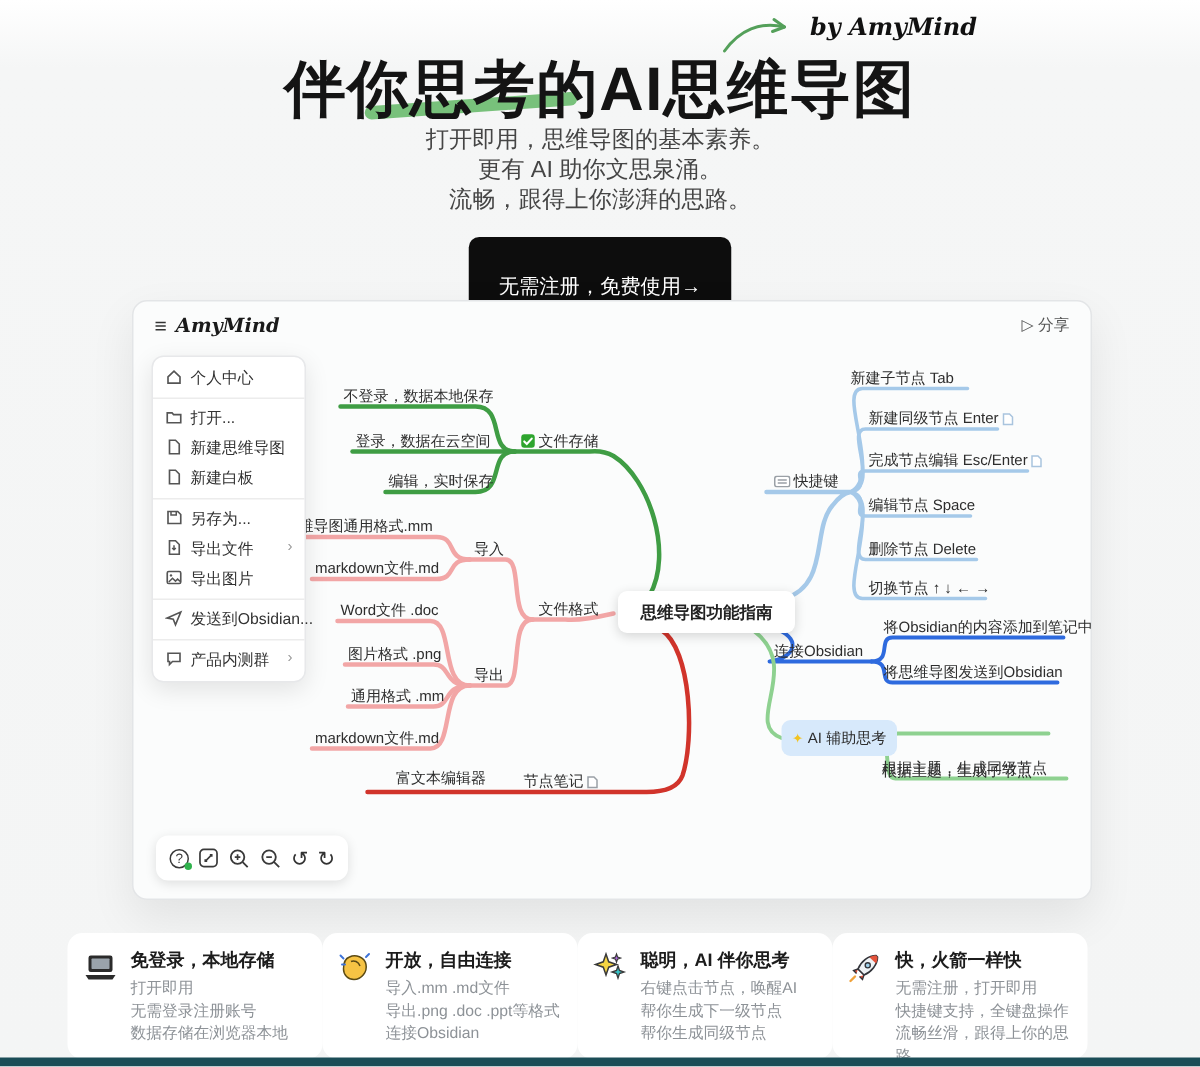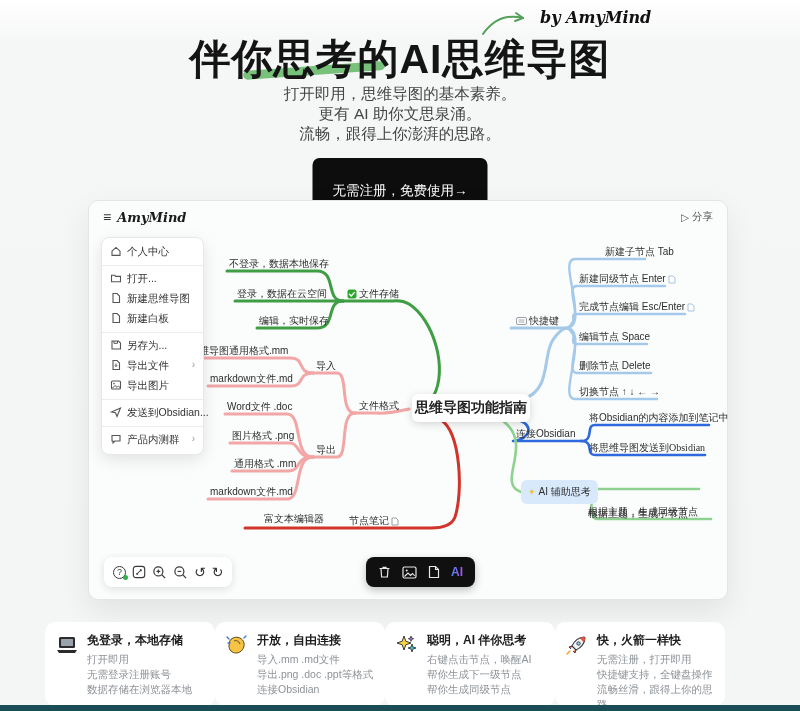--- a/index.html
+++ b/index.html
@@ -42,21 +42,21 @@
   .mi svg { flex:0 0 auto; }
   .mi .chev { margin-left:auto; color:#9a9a9a; font-size:10px; }
   .mdiv { height:1px; background:#ececec; margin:3px 0; }
   
   .mm-svg { position:absolute; left:0; top:0; z-index:1; pointer-events:none; }
   .mm-label { position:absolute; z-index:2; font-size:10px; color:#2d2d2d;
               white-space:nowrap; cursor:pointer; display:flex; align-items:center; gap:2px; }
   .mm-center { position:absolute; z-index:3; left:323px; top:193px; width:118px; height:28px;
                background:#fff; border-radius:6px; box-shadow:0 2px 8px rgba(0,0,0,.16);
                display:flex; align-items:center; justify-content:center;
-               font-size:14px; font-weight:bold; color:#222; cursor:pointer; }
+               font-size:11px; font-weight:bold; color:#222; cursor:pointer; }
   .ai-node { position:absolute; z-index:2; left:432px; top:279px; height:24px;
              background:#d7e9fb; border-radius:6px; padding:0 7px;
              display:flex; align-items:center; gap:3px; font-size:10px; color:#2d2d2d; cursor:pointer; }
   .spark { color:#f2c320; font-size:9px; }
   
   .tb-left { position:absolute; left:15px; top:356px; z-index:4; height:30px;
              background:#fff; border-radius:8px; box-shadow:0 2px 8px rgba(0,0,0,.12);
              display:flex; align-items:center; gap:6px; padding:0 9px; }
   .tb-left .tbi { display:flex; align-items:center; justify-content:center; cursor:pointer; color:#333; }
   .uglyph { font-size:14px; color:#333; line-height:1; }
@@ -184,40 +184,40 @@
   </div>
   <div class="mm-label" style="left:175px;top:311px;">富文本编辑器</div>
 
   <div class="mm-label" style="left:427px;top:113px;">
     <svg width="11" height="8" viewBox="0 0 11 8">
         <rect x="0.5" y="0.5" width="10" height="7" rx="1.5" stroke="#9aa0a6" fill="#fff"></rect>
         <path d="M2.5 3 h6 M2.5 5 h6" stroke="#9aa0a6" stroke-width="0.9"></path>
       </svg>
     <span>快捷键</span>
   </div>
-  <div class="mm-label" style="left:516px;top:44px;">新建子节点 Tab</div>
+  <div class="mm-label" style="left:478px;top:44px;">新建子节点 Tab</div>
   <div class="mm-label" style="left:490px;top:71px;">
     <span>新建同级节点 Enter</span>
     <svg width="8" height="9" viewBox="0 0 8 9">
         <path d="M1 1 h4 l2 2 v5 H1 Z" stroke="#a9c4de" stroke-width="1" fill="#fff"></path>
       </svg>
   </div>
   <div class="mm-label" style="left:490px;top:99px;align-items:center;">
     <span>完成节点编辑 Esc/Enter</span>
     <svg width="8" height="9" viewBox="0 0 8 9">
         <path d="M1 1 h4 l2 2 v5 H1 Z" stroke="#a9c4de" stroke-width="1" fill="#fff"></path>
       </svg>
   </div>
   <div class="mm-label" style="left:490px;top:129px;">编辑节点 Space</div>
   <div class="mm-label" style="left:490px;top:158px;">删除节点 Delete</div>
   <div class="mm-label" style="left:490px;top:184px;">切换节点 ↑ ↓ ← →</div>
 
   <div class="mm-label" style="left:427px;top:226px;">连接Obsidian</div>
   <div class="mm-label" style="left:500px;top:210px;">将Obsidian的内容添加到笔记中</div>
-  <div class="mm-label" style="left:500px;top:240px;font-family:Liberation Serif, serif;">将思维导图发送到Obsidian</div>
+  <div class="mm-label" style="left:500px;top:240px;">将思维导图发送到Obsidian</div>
 
   <div class="ai-node">
     <span class="spark">✦</span>
     <span>AI 辅助思考</span>
   </div>
   <div class="mm-label" style="left:499px;top:274px;margin-top:32px;">根据主题，生成子节点</div>
   <div class="mm-label" style="left:499px;top:304px;">根据主题，生成同级节点</div>
 
   <div class="menu">
     <div class="mi">
@@ -312,41 +312,20 @@
         </svg>
     </span>
     <span class="tbi uglyph">
         <span>↺</span>
       </span>
     <span class="tbi uglyph">
         <span>↻</span>
       </span>
   </div>
 
-  <div class="tb-right">
-    <span class="tbi">
-      <svg width="13" height="14" viewBox="0 0 13 14">
-          <path d="M2 3.5 h9 M5 3.5 v-1.2 h3 v1.2 M3 3.5 l0.6 8.5 h5.8 L10 3.5" stroke="#e8e8e8" stroke-width="1.2" fill="none" stroke-linecap="round"></path>
-        </svg>
-    </span>
-    <span class="tbi">
-      <svg width="15" height="13" viewBox="0 0 15 13">
-          <rect x="1" y="1" width="13" height="11" rx="1.5" stroke="#e8e8e8" stroke-width="1.2" fill="none"></rect>
-          <circle cx="4.7" cy="4.5" r="1" fill="#e8e8e8"></circle>
-          <path d="M2.5 10.5 L6 7 L8.5 9.5 L10.5 7.5 L12.8 10" stroke="#e8e8e8" stroke-width="1.1" fill="none"></path>
-        </svg>
-    </span>
-    <span class="tbi">
-      <svg width="12" height="14" viewBox="0 0 12 14">
-          <path d="M1.5 1.5 h6 l3 3 v8 h-9 Z" stroke="#e8e8e8" stroke-width="1.2" fill="none"></path>
-          <path d="M7.5 1.5 v3 h3" stroke="#e8e8e8" stroke-width="1.1" fill="none"></path>
-        </svg>
-    </span>
-    <span class="ai-grad">AI</span>
-  </div>
 </div>
 
 <div class="cards">
 
   <div class="card">
     <div class="card-icon">
       <svg width="24" height="22" viewBox="0 0 24 22">
           <rect x="4" y="3" width="16" height="11" rx="1.5" fill="#2b2b2b"></rect>
           <rect x="6" y="5" width="12" height="7" rx="0.5" fill="#9aa3ab"></rect>
           <path d="M2 16 h20 l-2 3 H4 Z" fill="#2b2b2b"></path>

